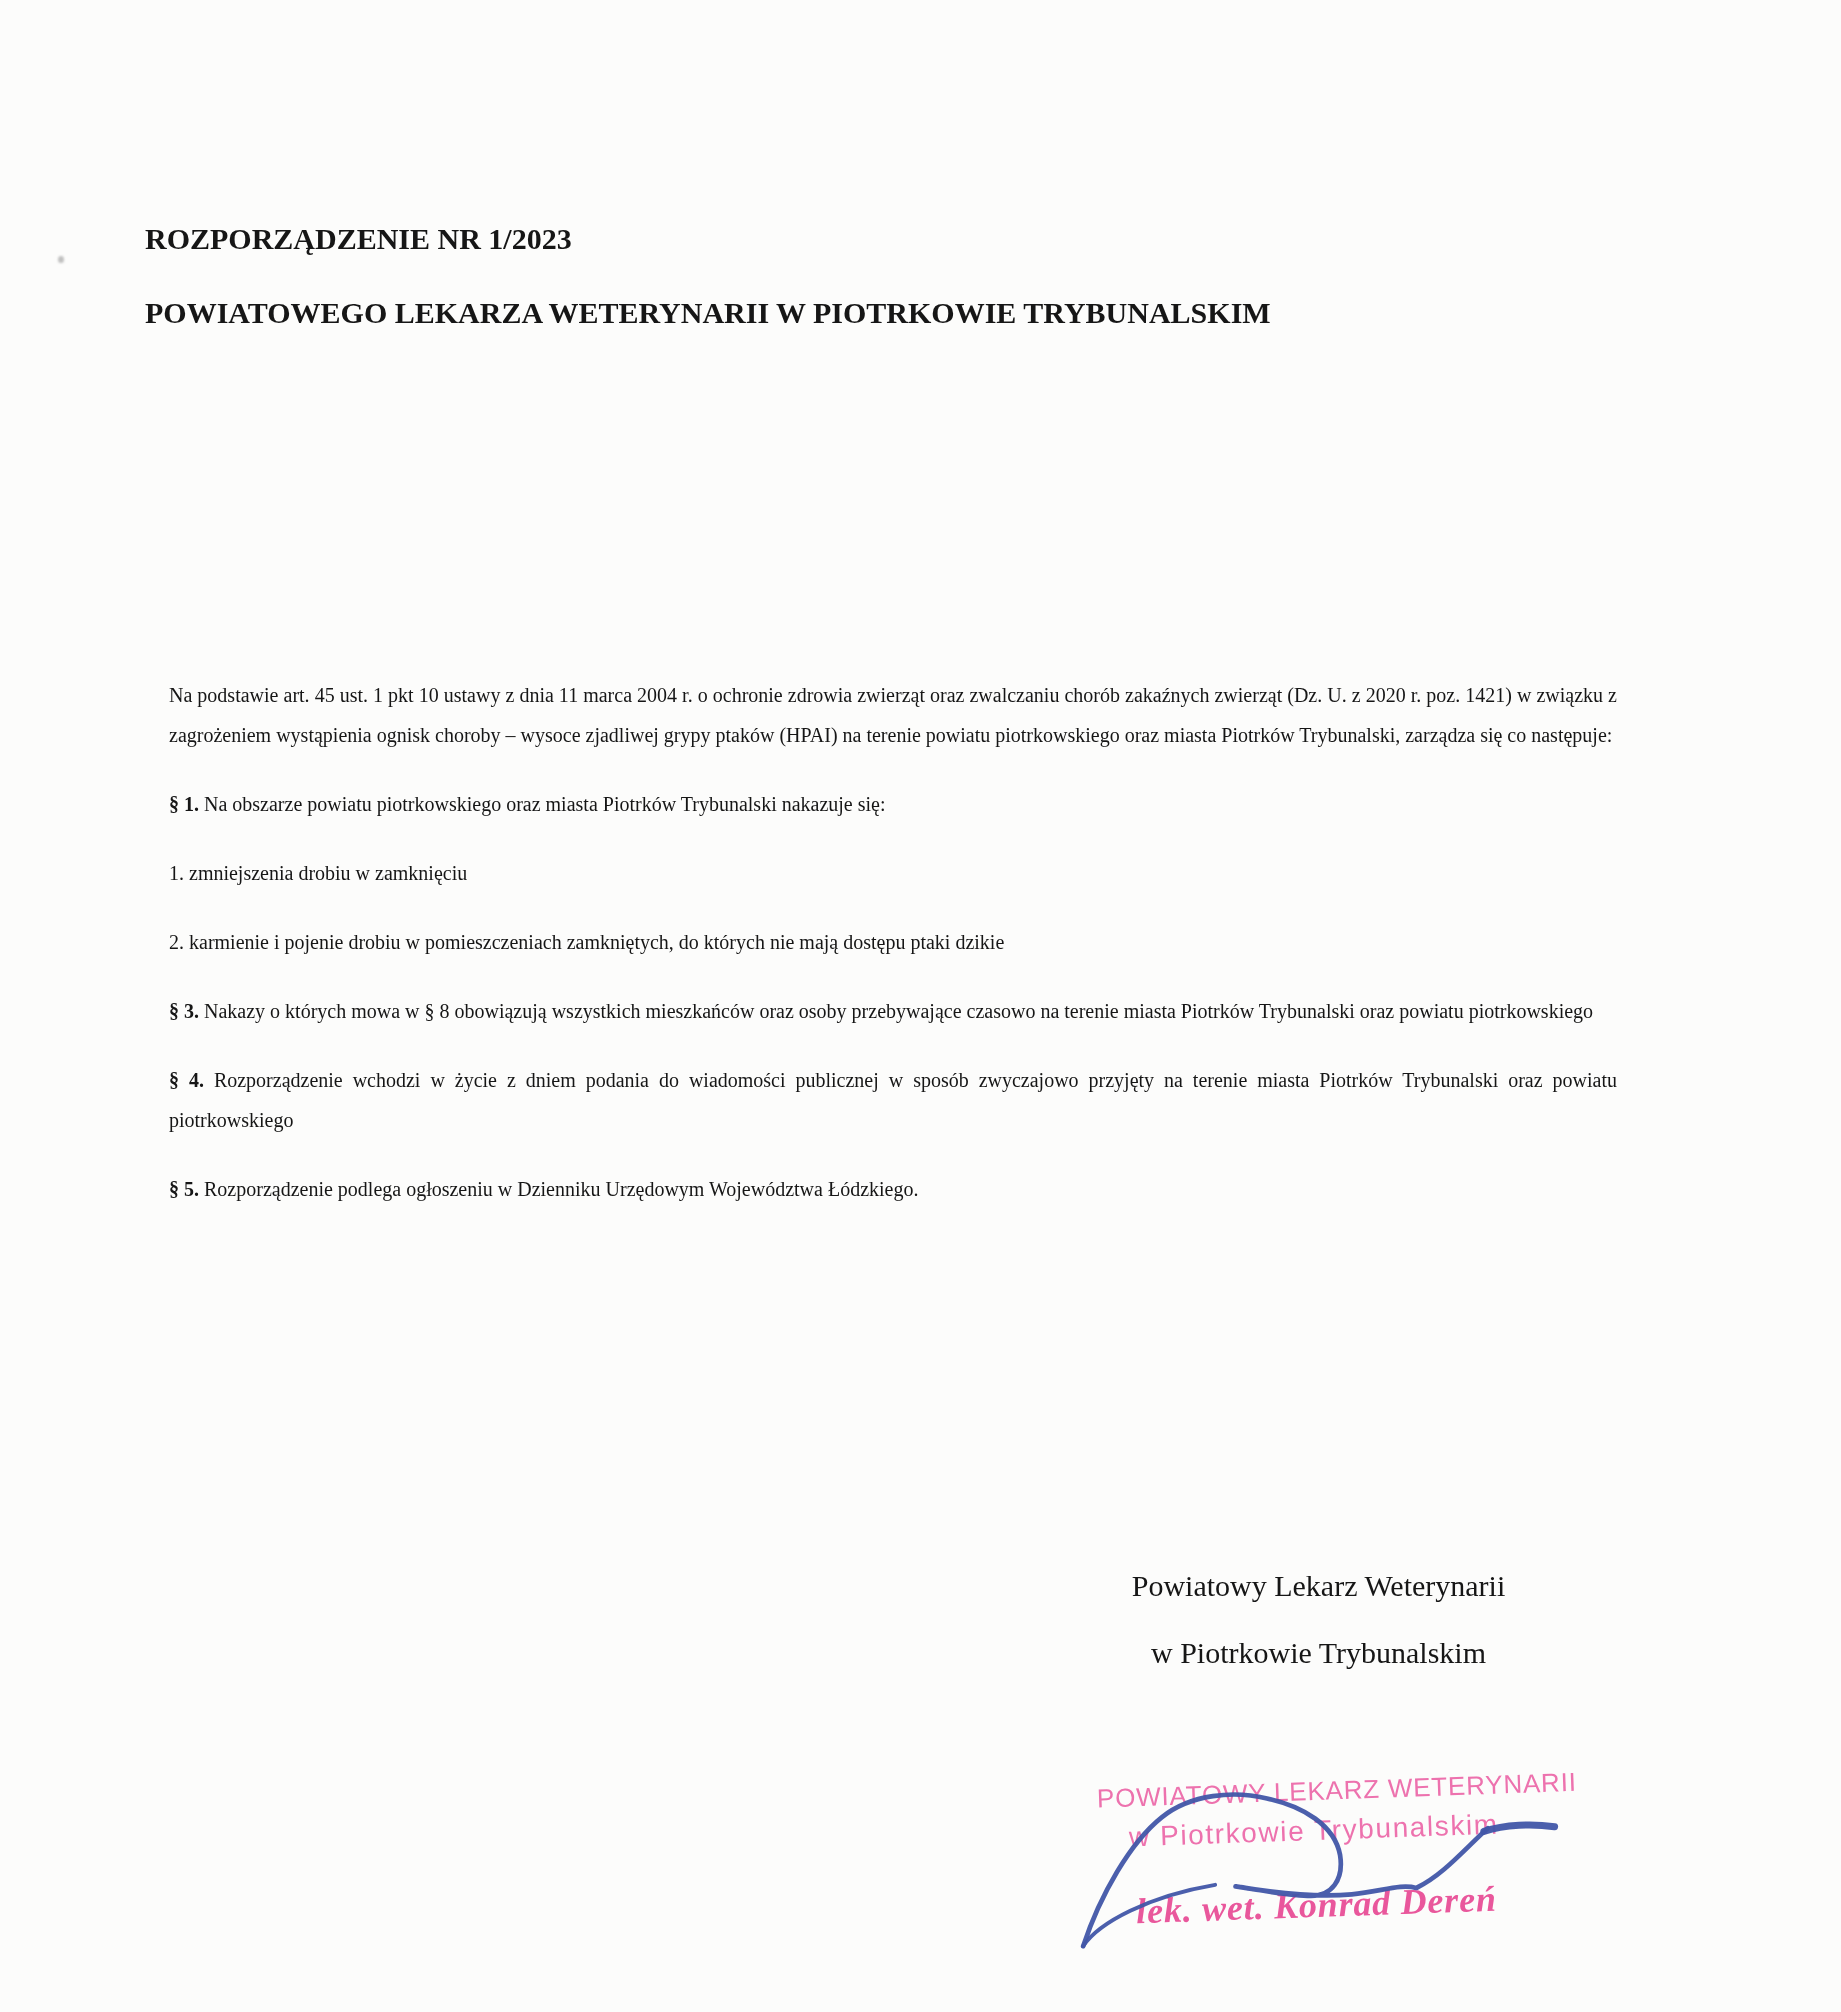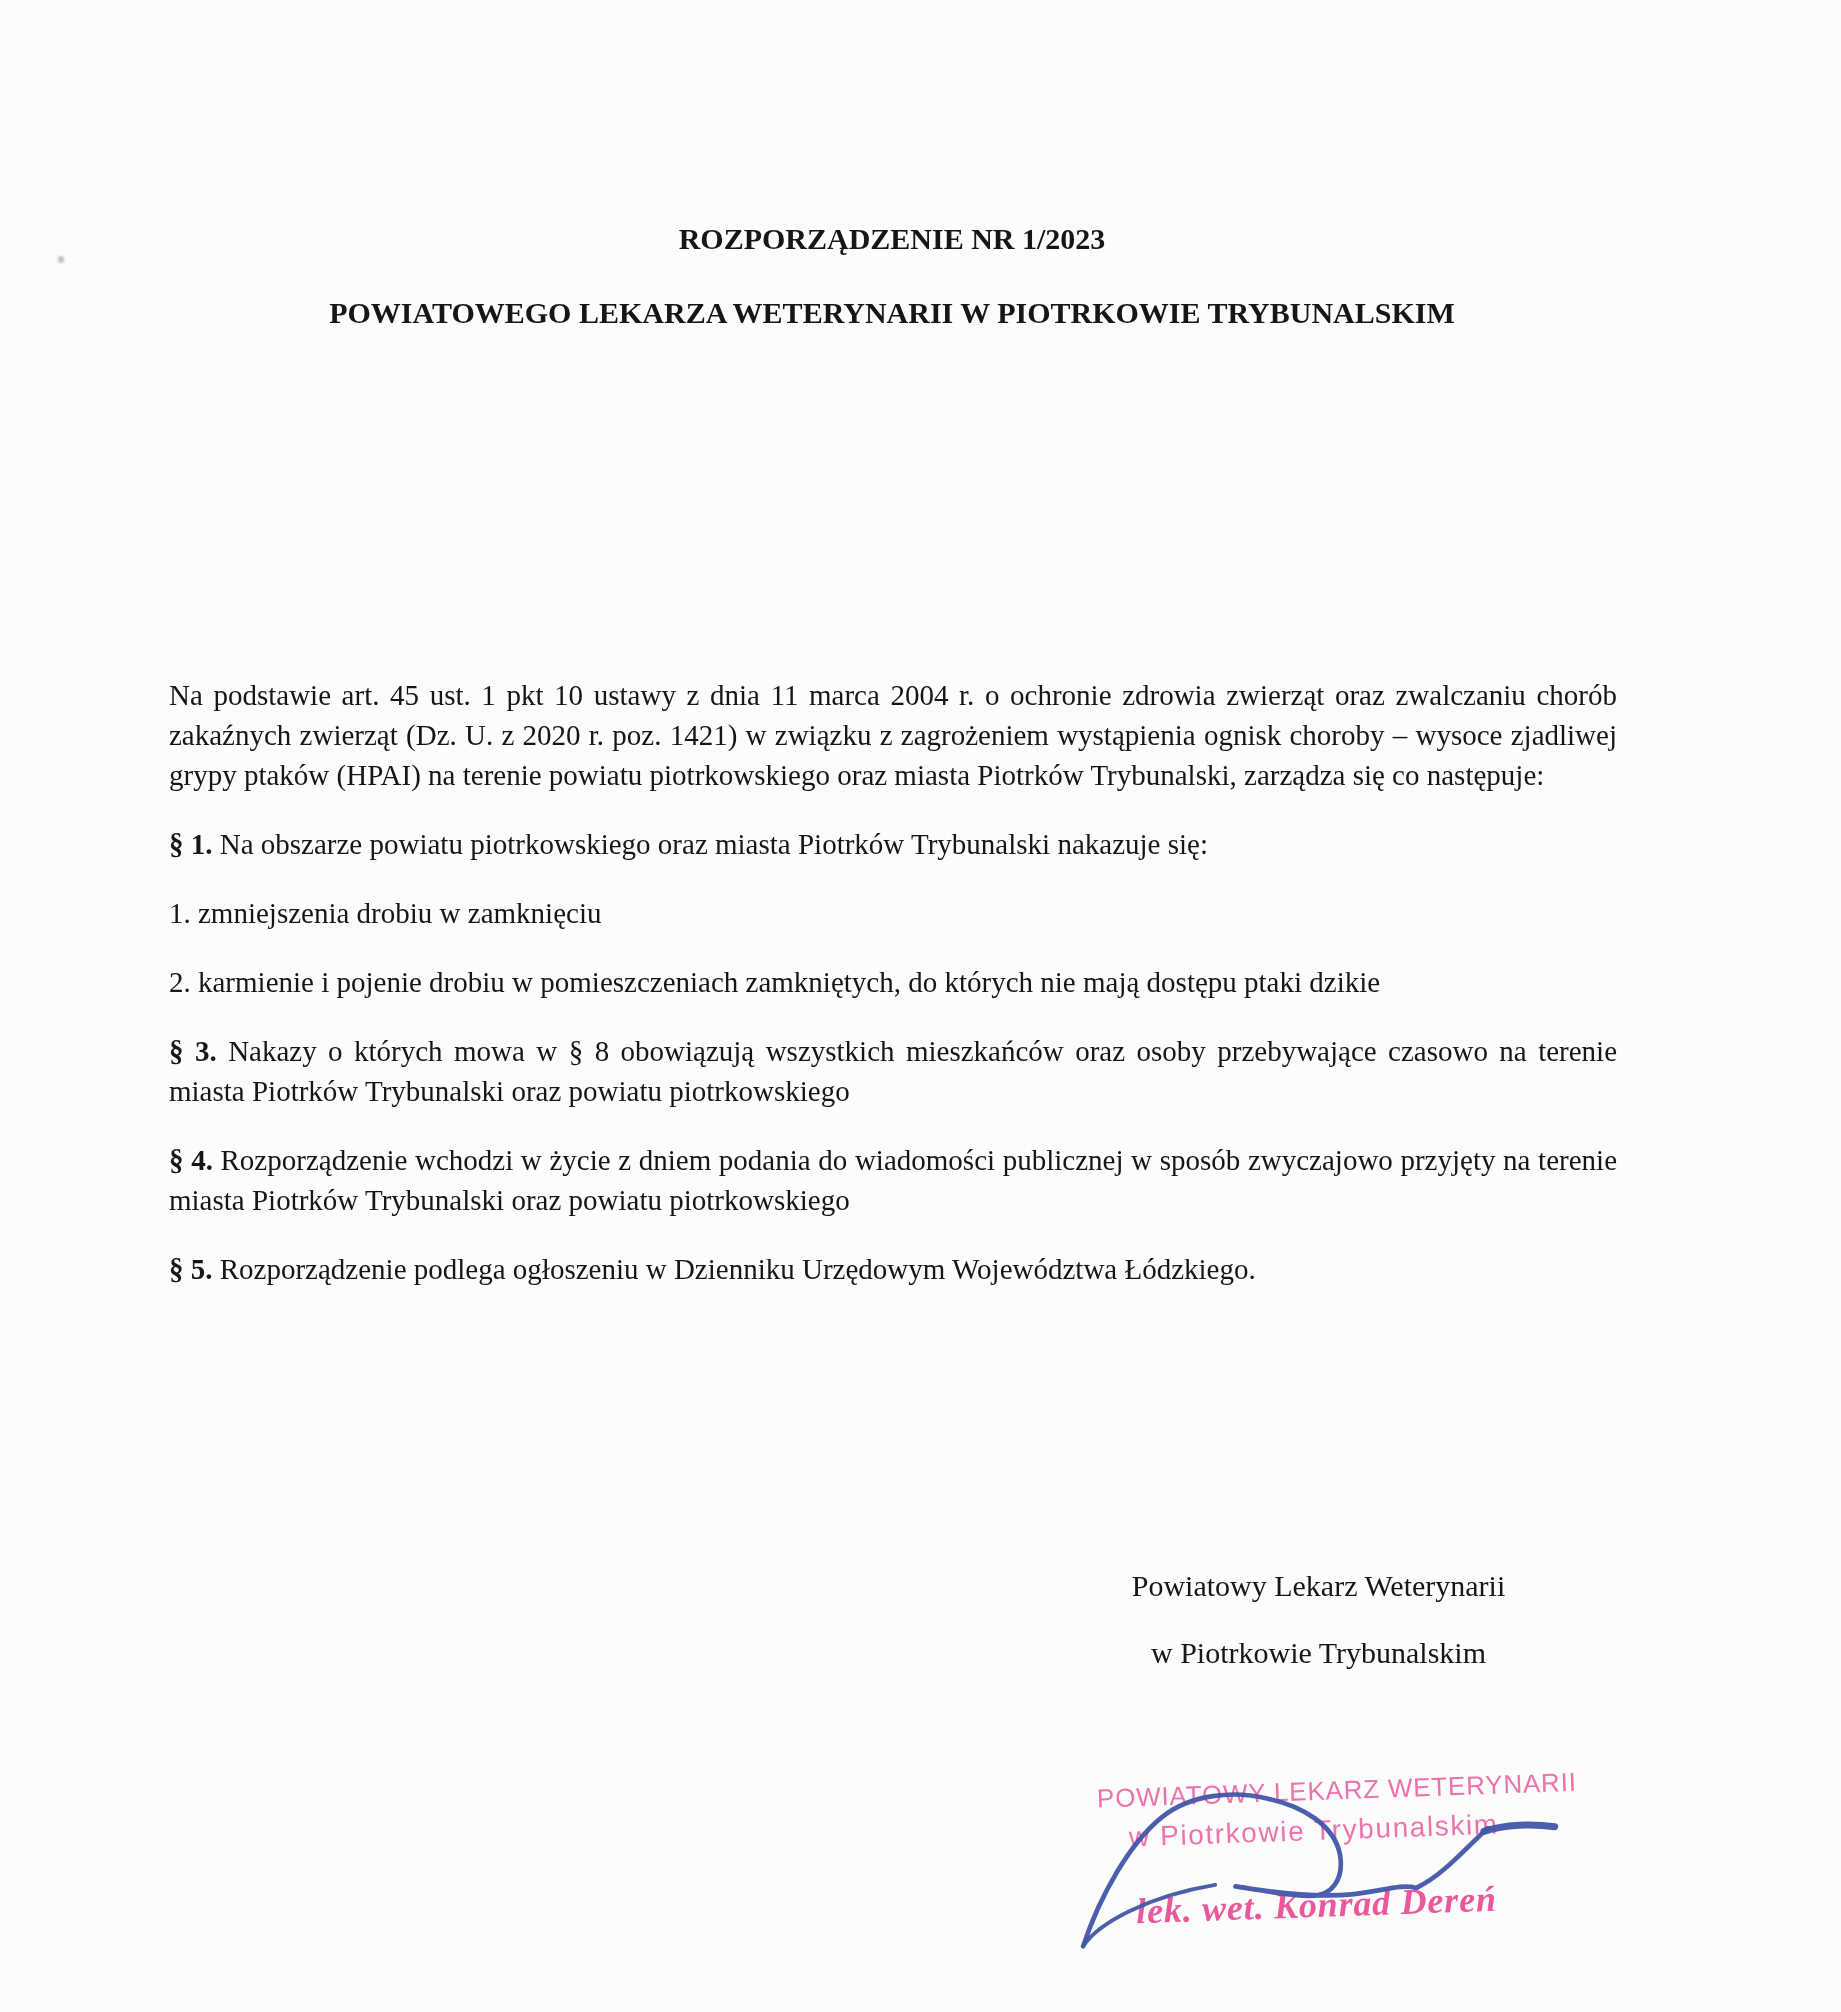--- a/index.html
+++ b/index.html
@@ -8,39 +8,38 @@
     width: 1842px;
     height: 2013px;
     margin: 0 auto;
     background: #fcfcfb;
     font-family: "Liberation Serif", serif;
     color: #161616;
     overflow: hidden;
   }
   .h-line {
     position: absolute;
-    left: 153px;
+    left: 145px;
     width: 1478px;
-    text-align: center;
     font-weight: bold;
     font-size: 30px;
     line-height: 33px;
     white-space: pre-wrap;
   }
   #title-line  { top: 222px; }
   #authority-line { top: 296px; }
   #date-line   { top: 373px; font-weight: normal; font-size: 29px; }
   #subject-block { top: 447px; font-size: 30px; line-height: 41px; }
 
   .body-block {
     position: absolute;
     top: 675px;
     left: 169px;
     width: 1448px;
-    font-size: 29px;
+    font-size: 20px;
     line-height: 40px;
     text-align: justify;
   }
   .body-block p { margin: 0 0 29px 0; }
   .b { font-weight: bold; }
 
   .closing {
     position: absolute;
     top: 1568px;
     left: 1012px;

